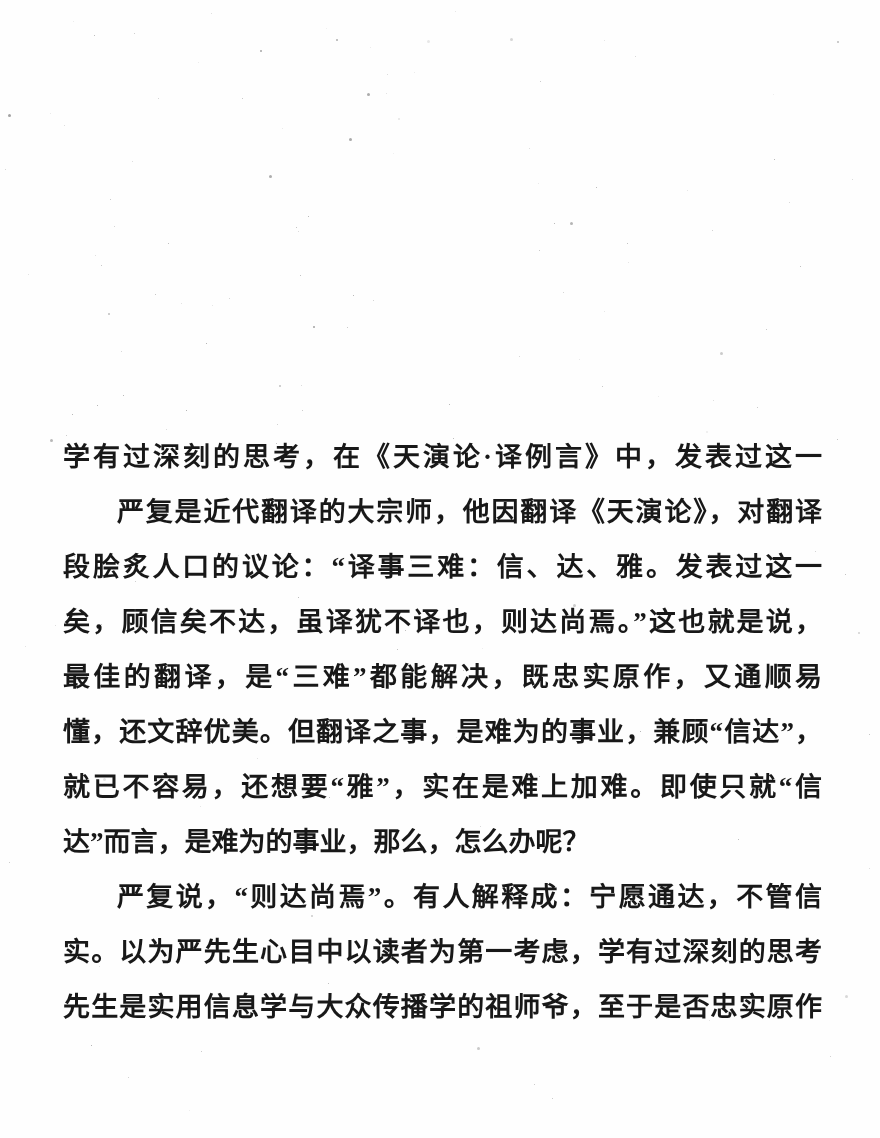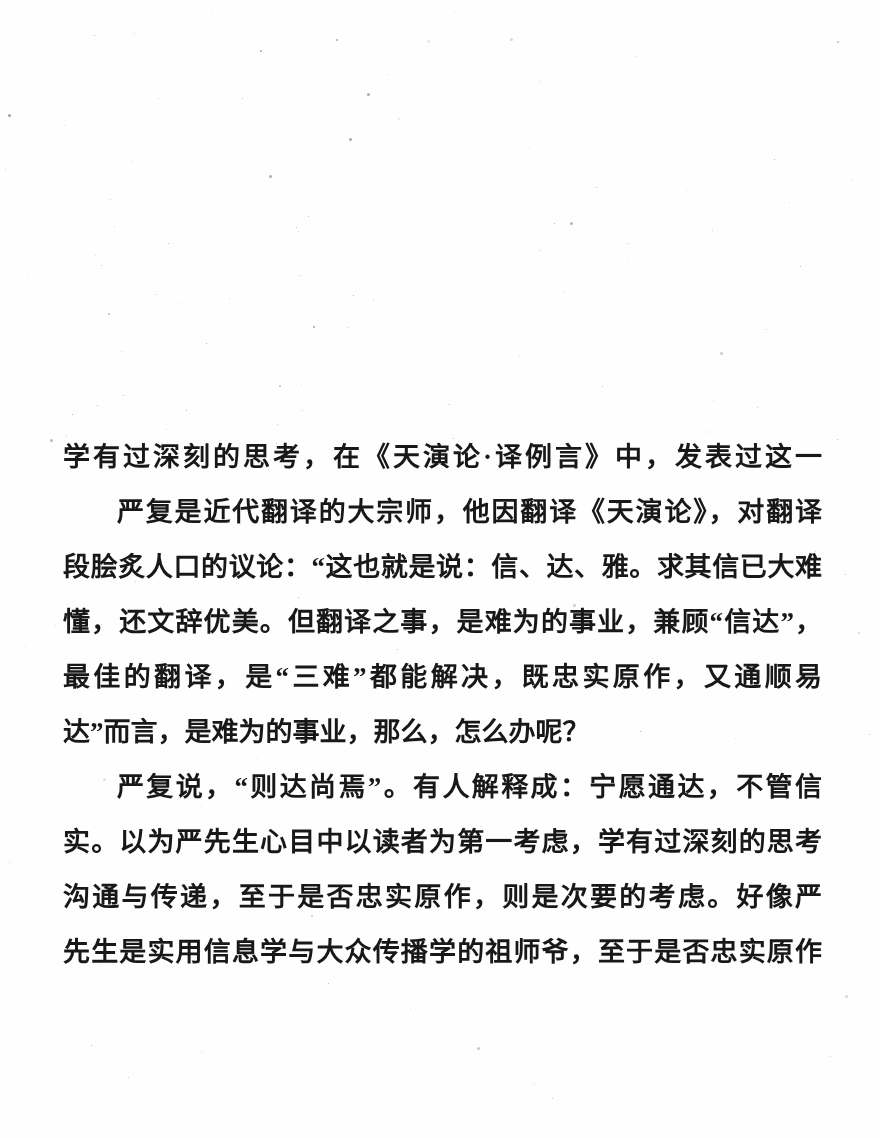--- a/index.html
+++ b/index.html
@@ -218,23 +218,24 @@
       <div class="speck" style="width: 1px; height: 1px; left: 596px; top: 187px; opacity: 0.41;"></div>
       <div class="speck" style="width: 1px; height: 1px; left: 579px; top: 359px; opacity: 0.13;"></div>
       <div class="speck" style="width: 1px; height: 1px; left: 55px; top: 625px; opacity: 0.2;"></div>
       <div class="speck" style="width: 1px; height: 1px; left: 414px; top: 72px; opacity: 0.11;"></div>
     </div>
 
 
   <div class="text-block">
     <div class="line">学有过深刻的思考，在《天演论·译例言》中，发表过这一</div>
     <div class="line indent">严复是近代翻译的大宗师，他因翻译《天演论》，对翻译</div>
-    <div class="line">段脍炙人口的议论：“这也就是说：信、达、雅。求其信已大难</div>
+    <div class="line">段脍炙人口的议论：“译事三难：信、达、雅。发表过这一</div>
+    <div class="line">矣，顾信矣不达，虽译犹不译也，则达尚焉。”这也就是说，</div>
+    <div class="line">最佳的翻译，是“三难”都能解决，既忠实原作，又通顺易</div>
     <div class="line">懂，还文辞优美。但翻译之事，是难为的事业，兼顾“信达”，</div>
-    <div class="line">最佳的翻译，是“三难”都能解决，既忠实原作，又通顺易</div>
+    <div class="line">就已不容易，还想要“雅”，实在是难上加难。即使只就“信</div>
     <div class="line para-end">达”而言，是难为的事业，那么，怎么办呢？</div>
     <div class="line indent">严复说，“则达尚焉”。有人解释成：宁愿通达，不管信</div>
     <div class="line">实。以为严先生心目中以读者为第一考虑，学有过深刻的思考</div>
-    <div class="line">沟通与传递，至于是否忠实原作，则是次要的考虑。好像严</div>
     <div class="line">先生是实用信息学与大众传播学的祖师爷，至于是否忠实原作</div>
   </div>
 
 </div>
 
 </body></html>

